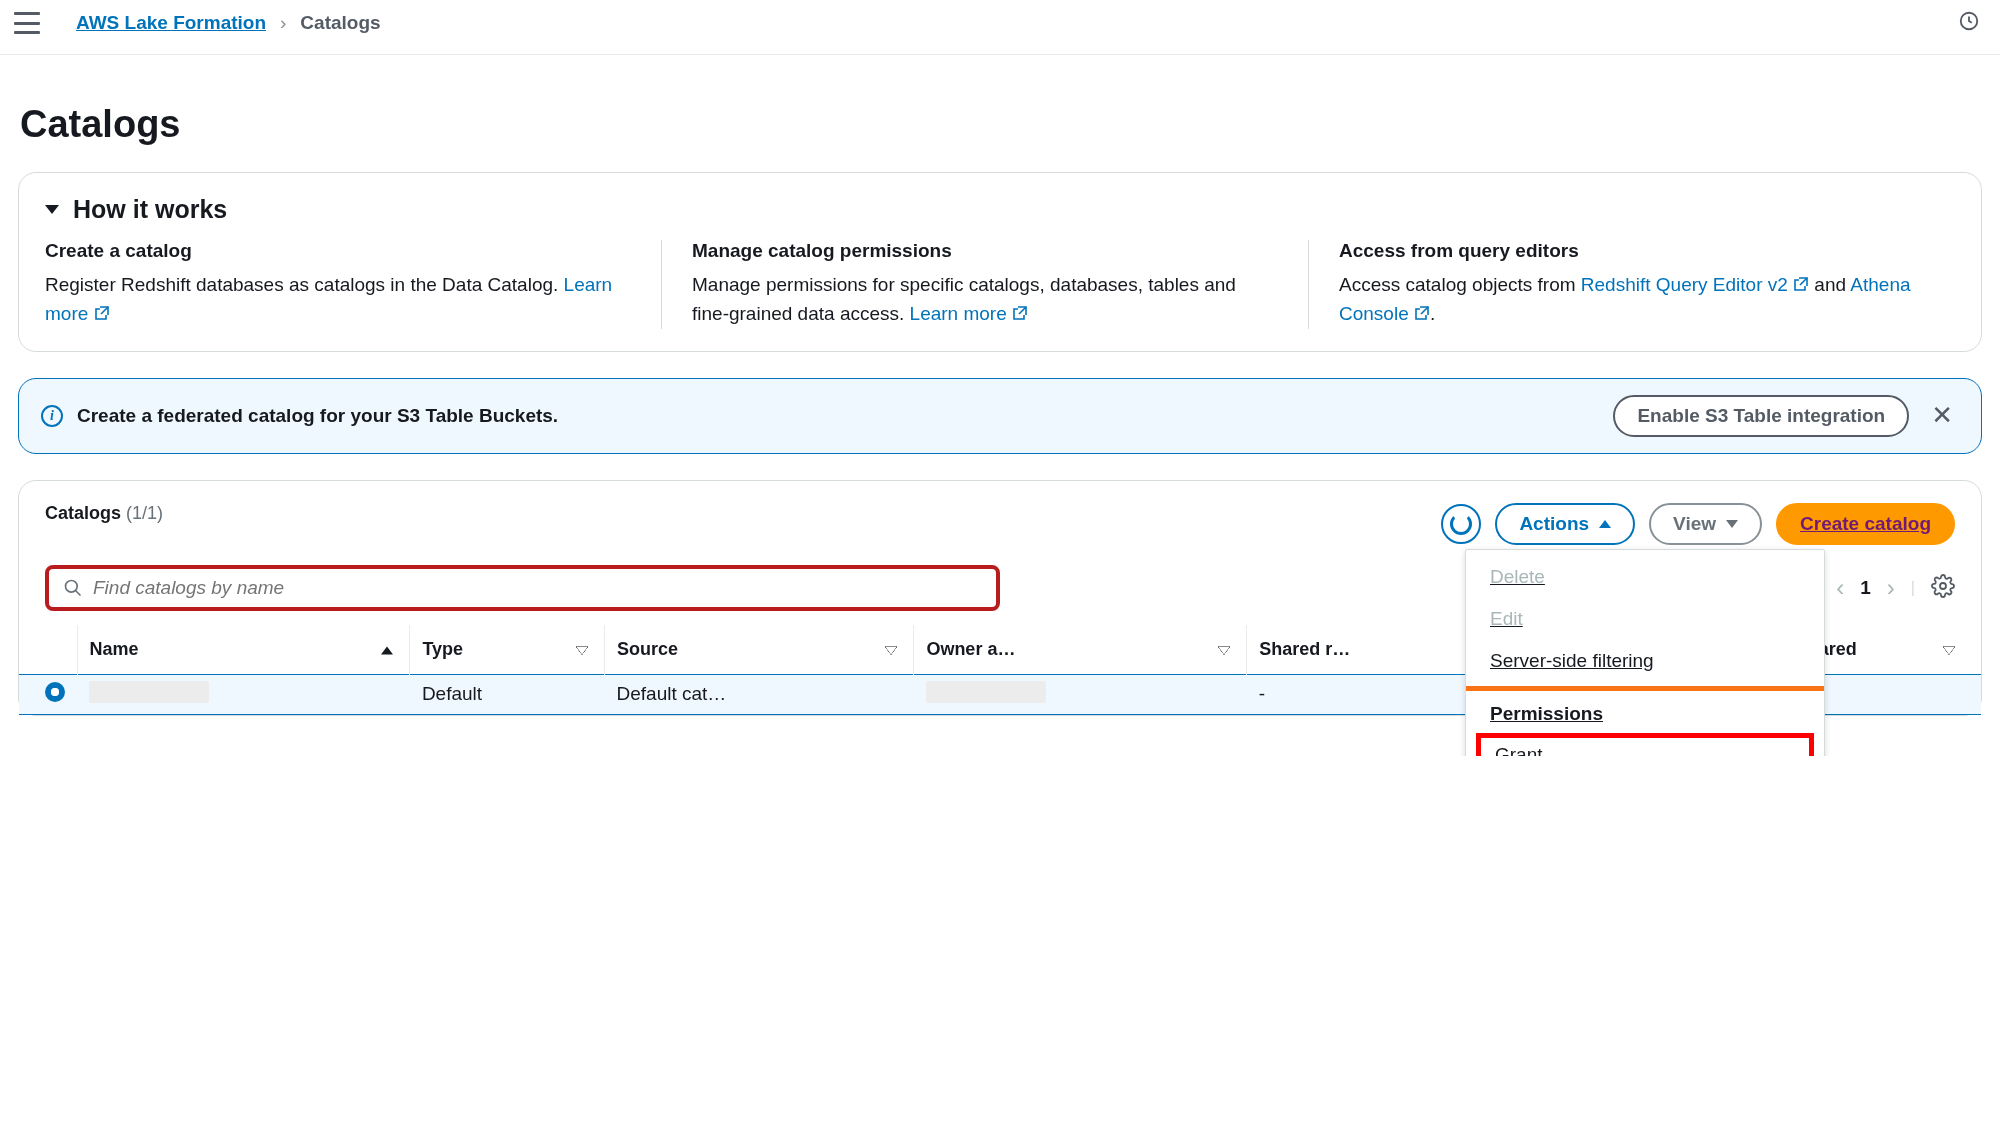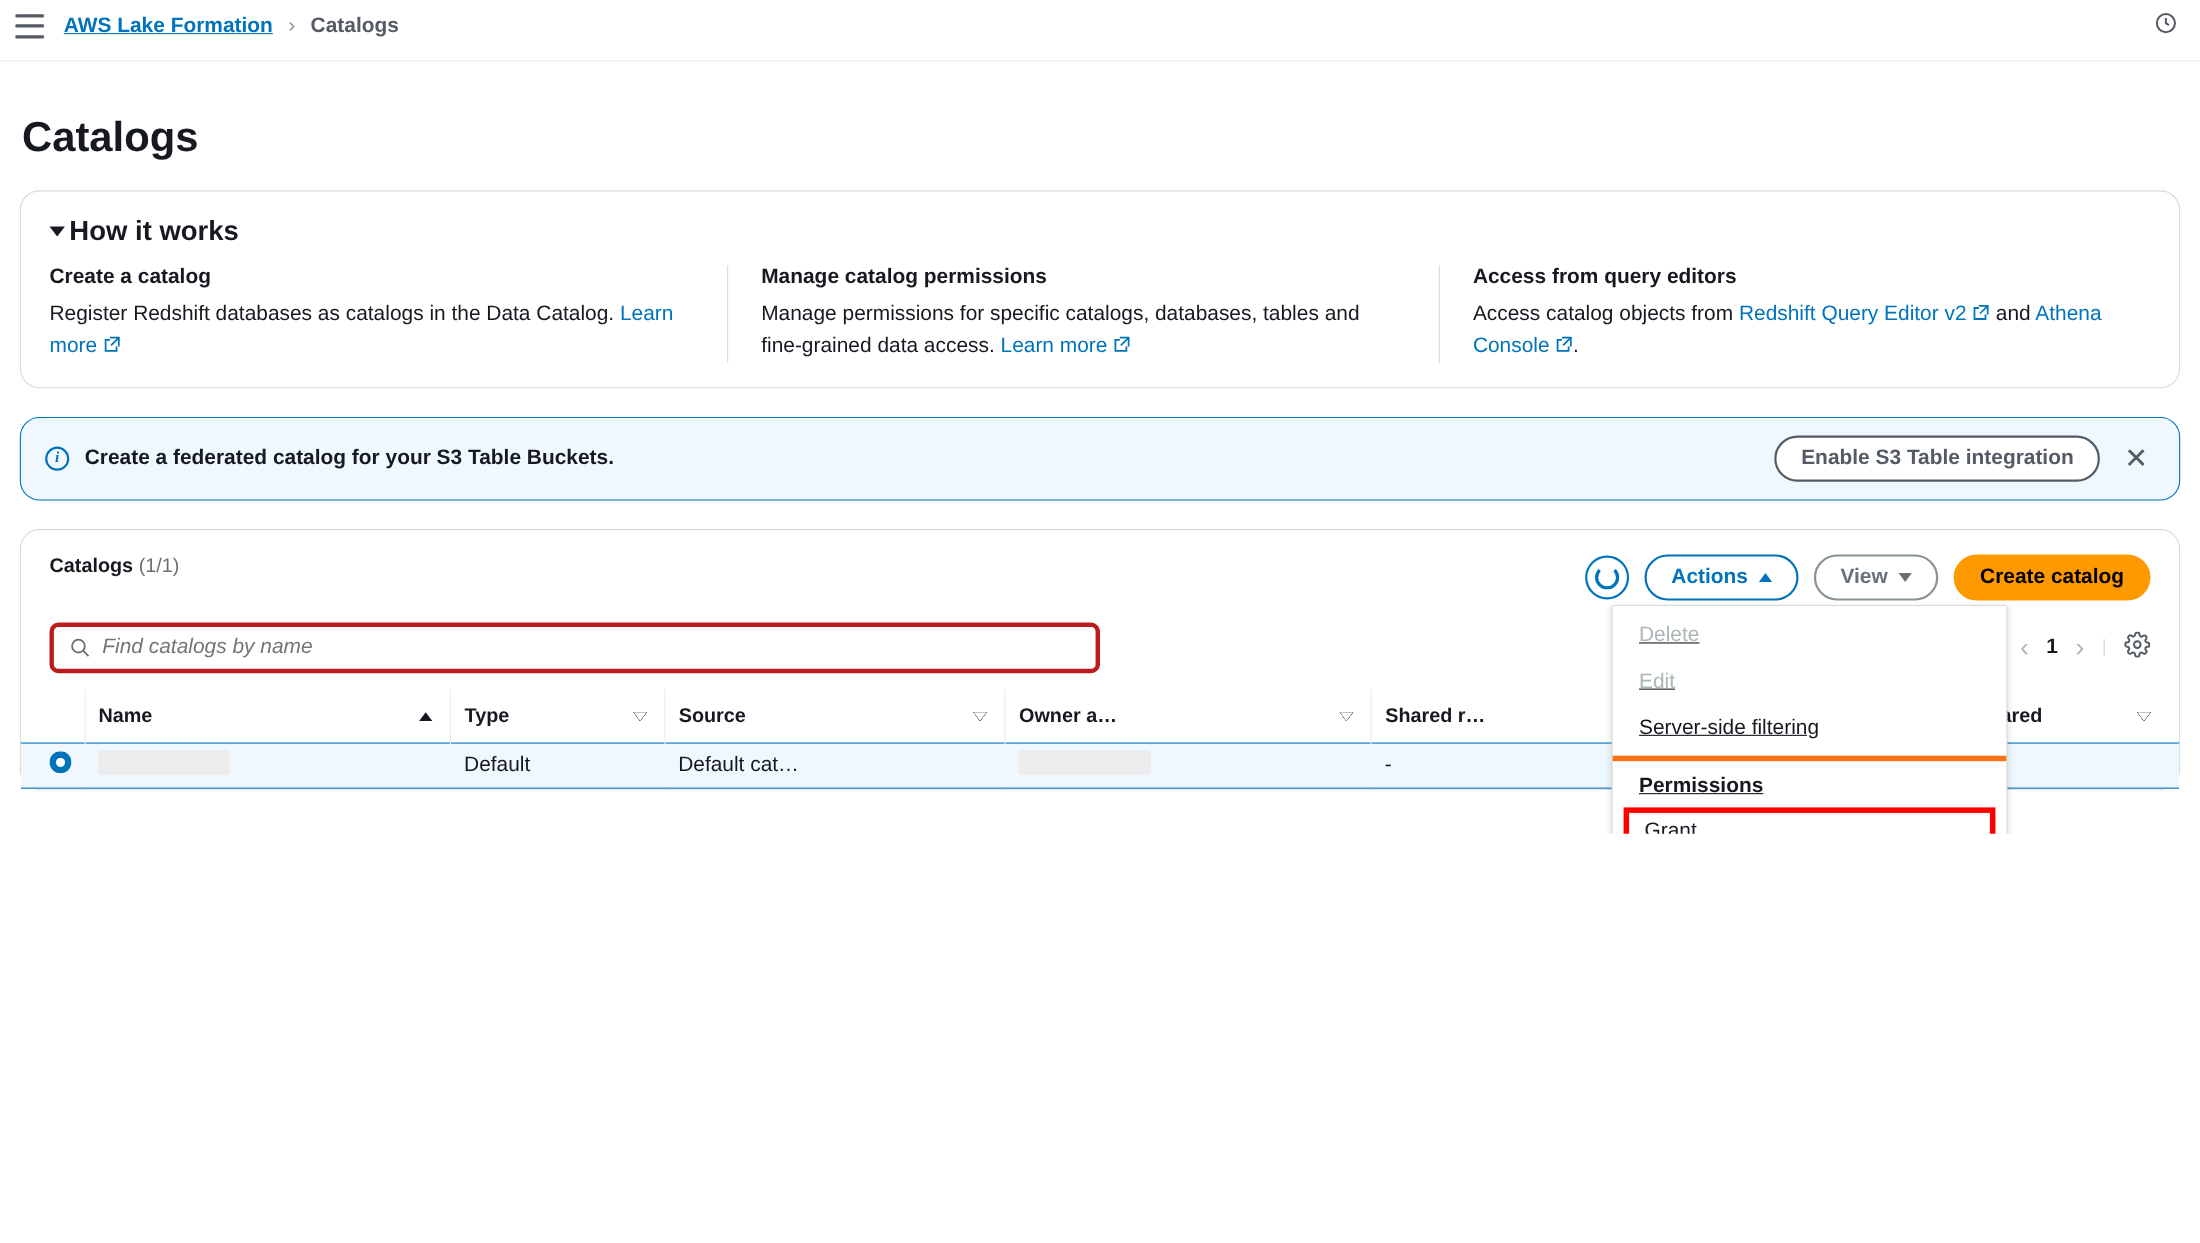--- a/index.html
+++ b/index.html
@@ -1,32 +1,32 @@
 <!DOCTYPE html>
 <html><head>
 <meta charset="utf-8">
 <style>
   * { box-sizing: border-box; margin: 0; padding: 0; }
   body { font-family: "Amazon Ember", "Helvetica Neue", Arial, sans-serif; background: #fff; color: #16191f; }
   a { color: #0073bb; text-decoration: none; }
 
   .topbar { display: flex; align-items: center; justify-content: space-between; padding: 10px 20px 18px 14px; border-bottom: 1px solid #e9ebed; }
-  .topbar-left { display: flex; align-items: center; gap: 18px; }
+  .topbar-left { display: flex; align-items: center; gap: 36px; }
   .hamburger { width: 26px; height: 22px; display: flex; flex-direction: column; justify-content: space-between; cursor: pointer; }
   .hamburger span { display: block; height: 3px; background: #545b64; border-radius: 1px; }
   .breadcrumb { display: flex; align-items: center; gap: 14px; font-size: 19px; }
   .breadcrumb .service { color: #0073bb; font-weight: 700; text-decoration: underline; }
   .breadcrumb .sep { color: #879196; }
   .breadcrumb .current { color: #545b64; font-weight: 700; }
 
   .page { padding: 24px 18px 40px; }
   h1.page-title { font-size: 38px; font-weight: 700; margin: 24px 0 26px 2px; }
 
   .panel { border: 1px solid #d5dbdb; border-radius: 18px; padding: 22px 26px; background: #fff; }
-  .how-works-header { display: flex; align-items: center; gap: 4px; margin-bottom: 16px; }
+  .how-works-header { display: flex; align-items: center; gap: 14px; margin-bottom: 16px; }
   .caret-down { width: 0; height: 0; border-left: 7px solid transparent; border-right: 7px solid transparent; border-top: 9px solid #16191f; }
   .how-works-title { font-size: 25px; font-weight: 700; }
   .how-cols { display: flex; gap: 0; margin-top: 12px; }
   .how-col { flex: 1; padding-right: 30px; }
   .how-col + .how-col { border-left: 1px solid #d5dbdb; padding-left: 30px; }
   .how-col h3 { font-size: 19px; font-weight: 700; margin-bottom: 8px; }
   .how-col p { font-size: 19px; line-height: 1.55; color: #16191f; }
   .ext-icon { display: inline-block; width: 16px; height: 16px; vertical-align: -1px; }
 
   .info-banner { display: flex; align-items: center; justify-content: space-between; border: 1px solid #0073bb; border-radius: 18px; background: #f0f8ff; padding: 16px 22px; margin-top: 26px; }
@@ -40,21 +40,21 @@
   .catalogs-panel { margin-top: 26px; padding: 22px 0 0; position: relative; }
   .cat-header { display: flex; align-items: flex-start; justify-content: space-between; padding: 0 26px; }
   .cat-title { font-size: 18px; font-weight: 700; }
   .cat-count { color: #687078; font-weight: 400; }
   .cat-desc { font-size: 19px; color: #16191f; margin: 10px 26px 0; }
   .cat-actions { display: flex; align-items: center; gap: 14px; }
   .icon-btn { width: 40px; height: 40px; border: 2px solid #0073bb; border-radius: 50%; display: flex; align-items: center; justify-content: center; cursor: pointer; }
   .refresh-icon { width: 22px; height: 22px; border: 3px solid #0073bb; border-radius: 50%; border-top-color: transparent; position: relative; }
   .btn-blue-outline { color: #0073bb; border-color: #0073bb; display: inline-flex; align-items: center; gap: 10px; }
   .btn-gray-outline { color: #687078; border-color: #879196; display: inline-flex; align-items: center; gap: 10px; }
-  .btn-orange { background: #ff9900; border-color: #ff9900; color: #000000; }
+  .btn-orange { background: #ff9900; border-color: #ff9900; color: #701a75; text-decoration: underline; }
   .tri-up { width: 0; height: 0; border-left: 6px solid transparent; border-right: 6px solid transparent; border-bottom: 8px solid currentColor; }
   .tri-down-s { width: 0; height: 0; border-left: 6px solid transparent; border-right: 6px solid transparent; border-top: 8px solid currentColor; }
 
   .search-row { display: flex; align-items: center; justify-content: space-between; padding: 0 26px; margin-top: 20px; gap: 20px; }
   .search-box { flex: 0 0 50%; display: flex; align-items: center; border: 4px solid #b91c1c; border-radius: 8px; padding: 8px 14px; }
   .search-box svg { width: 20px; height: 20px; color: #687078; margin-right: 10px; }
   .search-box input { border: none; outline: none; font-size: 19px; font-style: italic; color: #687078; flex: 1; font-family: inherit; }
   .pager { display: flex; align-items: center; gap: 16px; color: #687078; }
   .pager .pnum { color: #16191f; font-weight: 700; font-size: 19px; }
   .chev { font-size: 24px; color: #aab7b8; cursor: pointer; }

